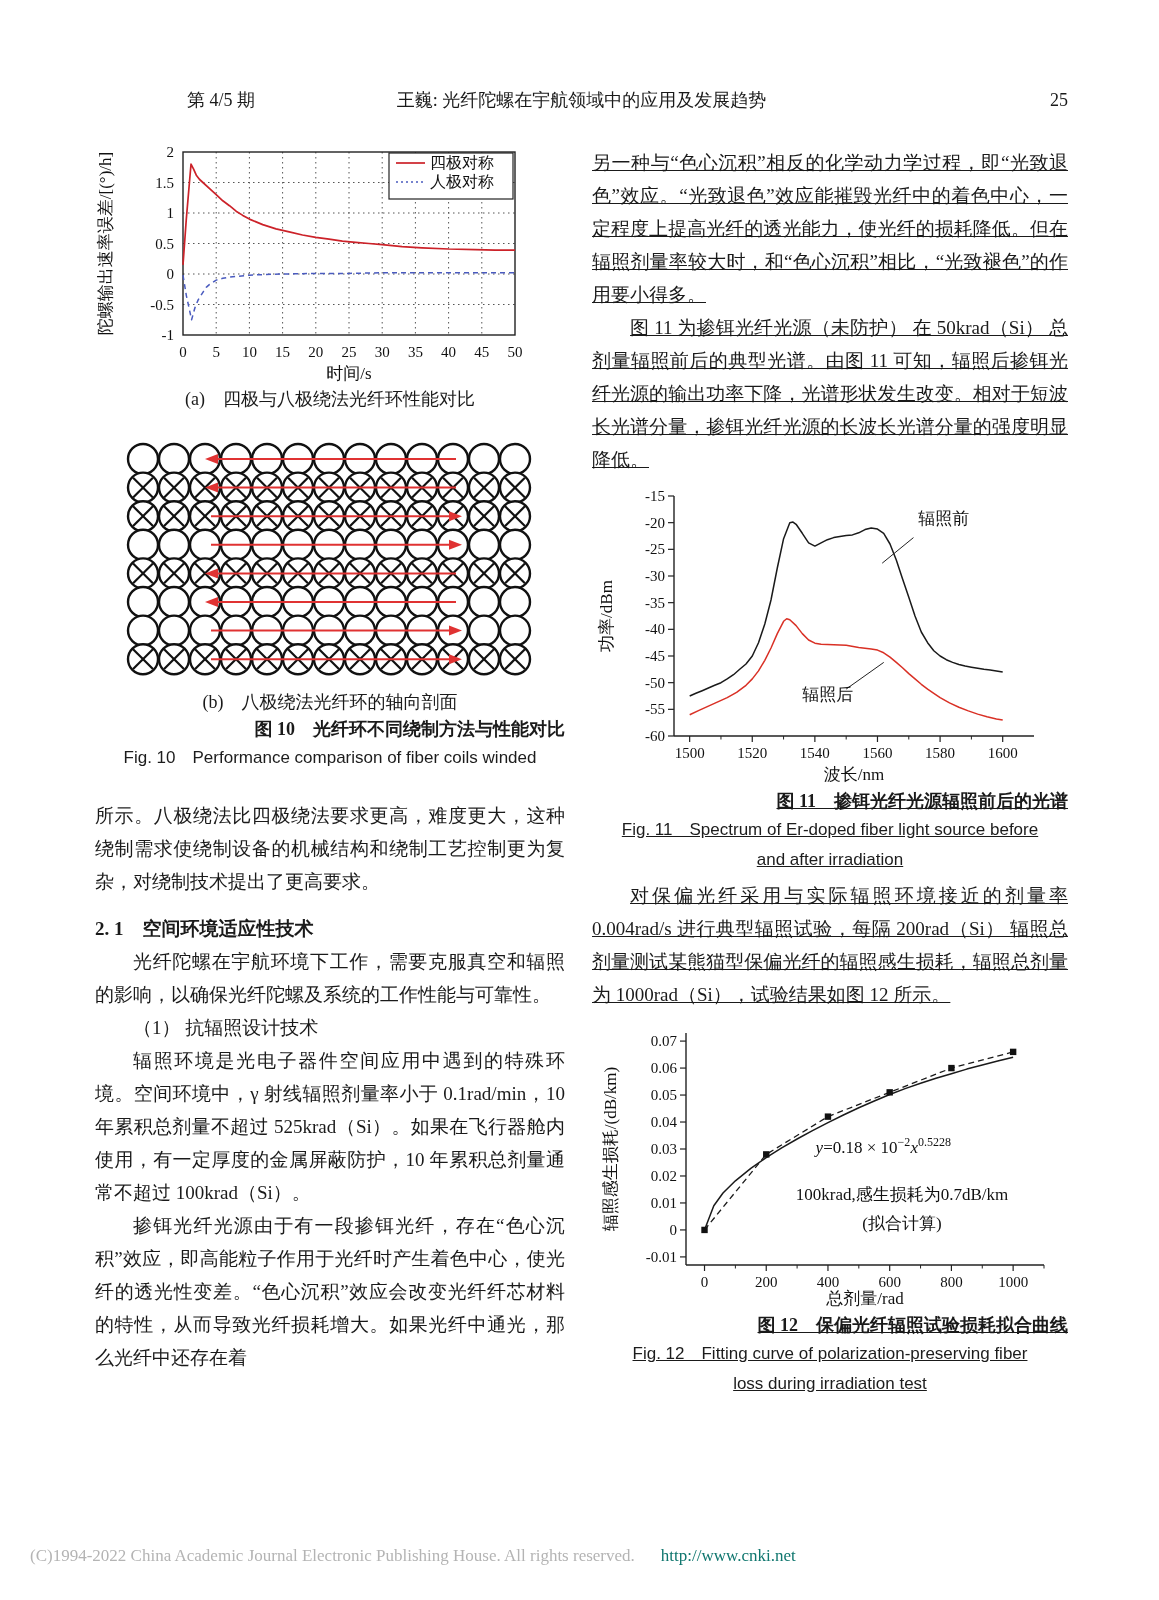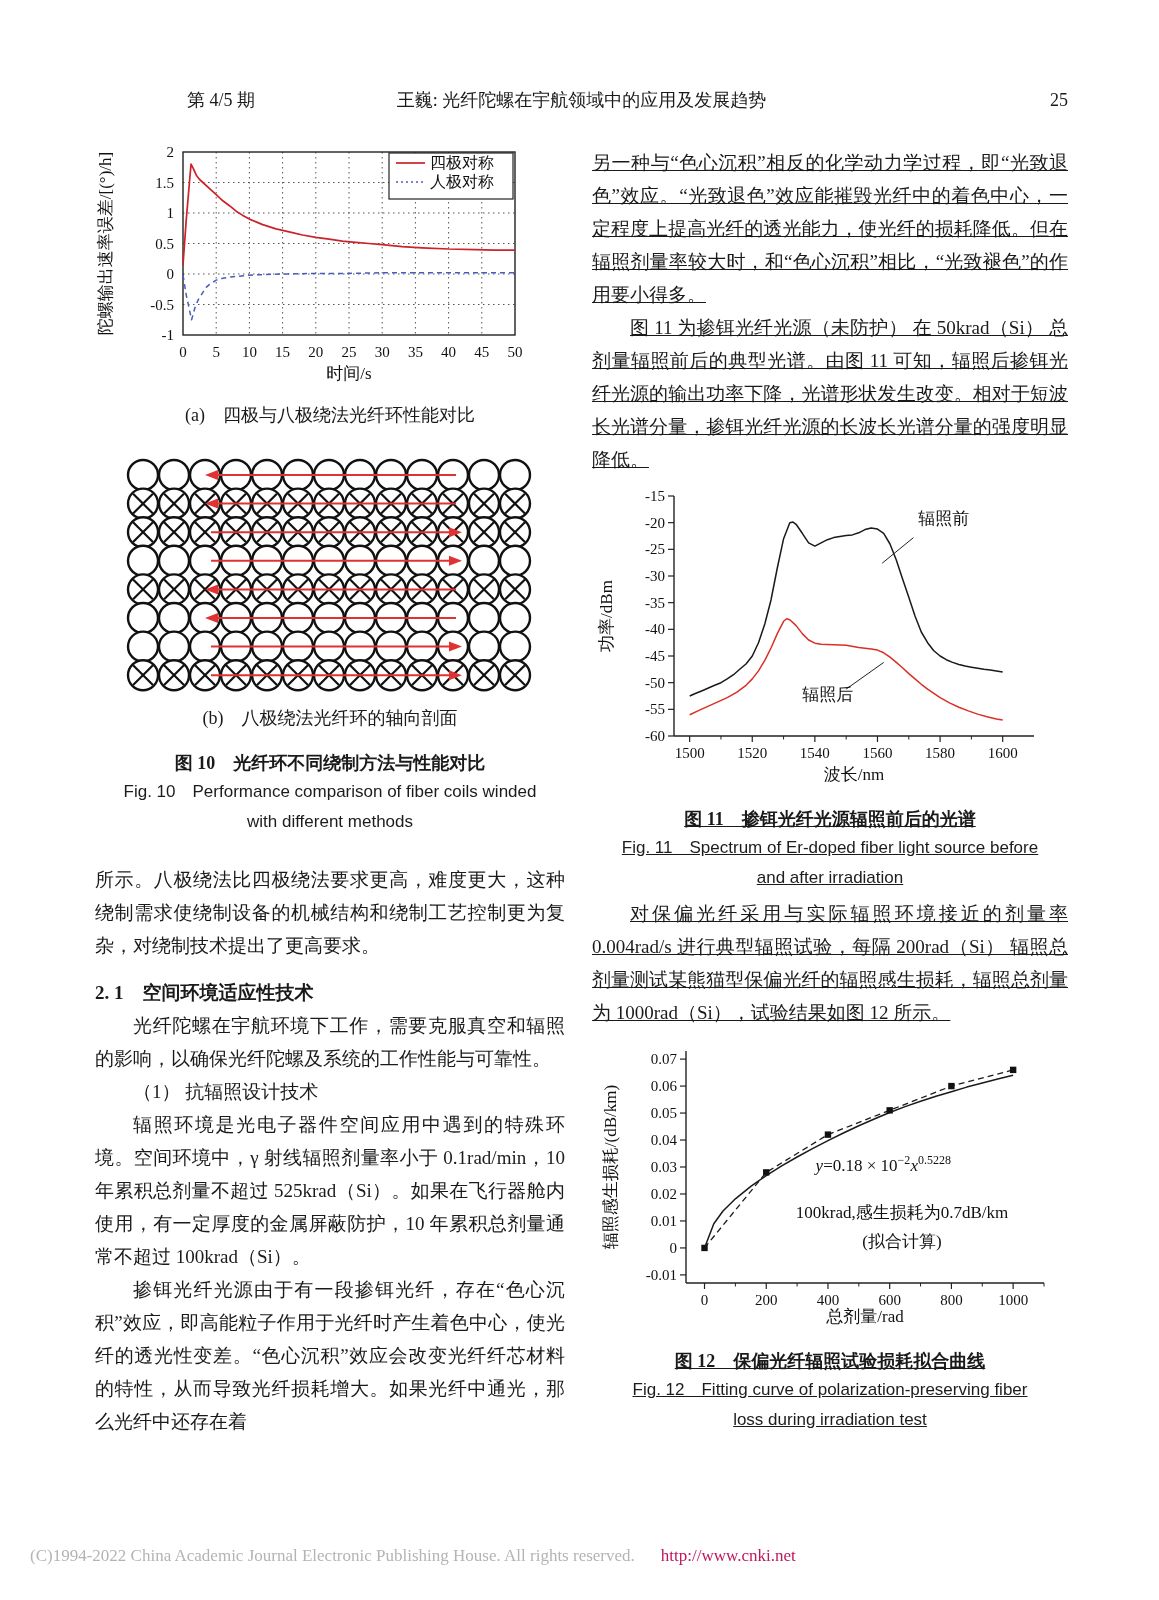--- a/index.html
+++ b/index.html
@@ -13,34 +13,34 @@
   .header .hr{width:160px;text-align:right;}
   
   .col-left{position:absolute;left:95px;top:140px;width:470px;}
   .col-right{position:absolute;left:592px;top:146px;width:476px;text-decoration:underline;}
   
   .para{font-size:19px;line-height:33px;text-align:justify;text-justify:inter-character;}
   .indent{text-indent:2em;}
   .h-bold{font-size:19px;line-height:33px;font-weight:bold;margin-top:14px;}
   .mt18{margin-top:26px;}
   
-  .cap-sub{font-size:18px;line-height:26px;text-align:center;margin-top:16px;}
-  .cap-zh{font-size:18px;line-height:28px;text-align:center;font-weight:bold;margin-top:18px;}
+  .cap-sub{font-size:18px;line-height:26px;text-align:center;margin-top:0;}
+  .cap-zh{font-size:18px;line-height:28px;text-align:right;font-weight:bold;margin-top:0;}
   .cap-en{font-family:"Liberation Sans","DejaVu Sans",sans-serif;font-size:17px;line-height:30px;text-align:center;color:#1c1c1c;}
   
   .chart-mount{line-height:0;}
   .coil-mount{line-height:0;margin-top:30px;margin-left:28px;}
   svg text{fill:#111;}
   .tick{font-family:"Liberation Serif","DejaVu Serif",serif;font-size:15px;}
   .alabel{font-family:"Liberation Serif","DejaVu Serif",serif;font-size:17px;}
   .anno{font-family:"Liberation Serif","DejaVu Serif",serif;font-size:17px;}
   .legend-t{font-family:"Liberation Serif","DejaVu Serif",serif;font-size:16px;}
   
   .footer{position:absolute;top:1546px;left:30px;width:1100px;font-size:17px;color:#b4b4b4;}
-  .footer .url{margin-left:26px;color:#be185d;}
+  .footer .url{margin-left:26px;color:#0f766e;}
 </style>
 </head>
 <body>
 
 <div class="page">
 
   <div class="header">
     <span class="hl">第 4/5 期</span>
     <span class="hc">王巍: 光纤陀螺在宇航领域中的应用及发展趋势</span>
     <span class="hr">25</span>
@@ -314,21 +314,20 @@
           <line x1="333" y1="160" x2="92" y2="160" stroke="#e03232" stroke-width="2"></line>
           <polygon points="82,160 95,155 95,165" fill="#e03232"></polygon>
           <line x1="88" y1="188.60000000000002" x2="328" y2="188.60000000000002" stroke="#e03232" stroke-width="2"></line>
           <polygon points="339,188.60000000000002 326,183.60000000000002 326,193.60000000000002" fill="#e03232"></polygon>
           <line x1="88" y1="217.20000000000002" x2="328" y2="217.20000000000002" stroke="#e03232" stroke-width="2"></line>
           <polygon points="339,217.20000000000002 326,212.20000000000002 326,222.20000000000002" fill="#e03232"></polygon>
         </svg></div>
     <div class="cap-sub" style="margin-top:10px">(b)　八极绕法光纤环的轴向剖面</div>
     <div class="cap-zh">图 10　光纤环不同绕制方法与性能对比</div>
     <div class="cap-en">Fig. 10　Performance comparison of fiber coils winded</div>
-    <div class="cap-en">with different methods</div>
     <div class="para mt18">所示。八极绕法比四极绕法要求更高，难度更大，这种绕制需求使绕制设备的机械结构和绕制工艺控制更为复杂，对绕制技术提出了更高要求。</div>
     <div class="h-bold">2. 1　空间环境适应性技术</div>
     <div class="para indent">光纤陀螺在宇航环境下工作，需要克服真空和辐照的影响，以确保光纤陀螺及系统的工作性能与可靠性。</div>
     <div class="para indent">（1） 抗辐照设计技术</div>
     <div class="para indent">辐照环境是光电子器件空间应用中遇到的特殊环境。空间环境中，γ 射线辐照剂量率小于 0.1rad/min，10 年累积总剂量不超过 525krad（Si）。如果在飞行器舱内使用，有一定厚度的金属屏蔽防护，10 年累积总剂量通常不超过 100krad（Si）。</div>
     <div class="para indent">掺铒光纤光源由于有一段掺铒光纤，存在“色心沉积”效应，即高能粒子作用于光纤时产生着色中心，使光纤的透光性变差。“色心沉积”效应会改变光纤纤芯材料的特性，从而导致光纤损耗增大。如果光纤中通光，那么光纤中还存在着</div>
   </div>
 
   <div class="col-right">
     <div class="para">另一种与“色心沉积”相反的化学动力学过程，即“光致退色”效应。“光致退色”效应能摧毁光纤中的着色中心，一定程度上提高光纤的透光能力，使光纤的损耗降低。但在辐照剂量率较大时，和“色心沉积”相比，“光致褪色”的作用要小得多。</div>

